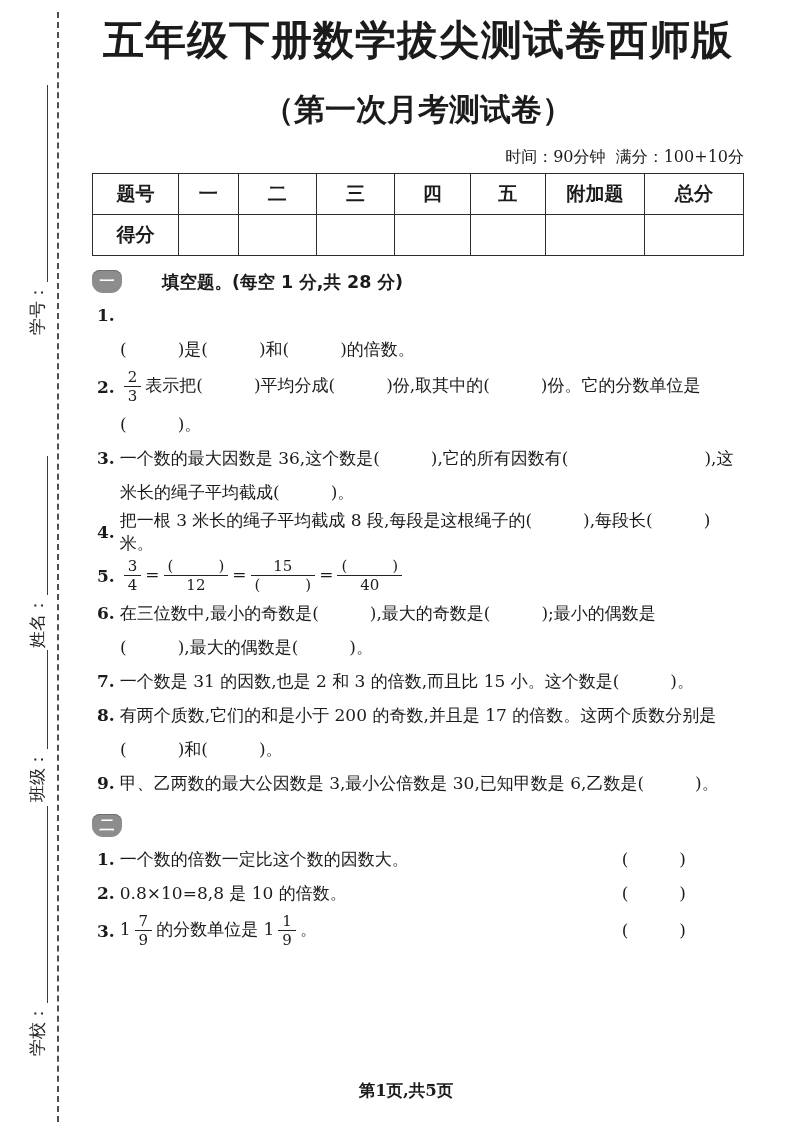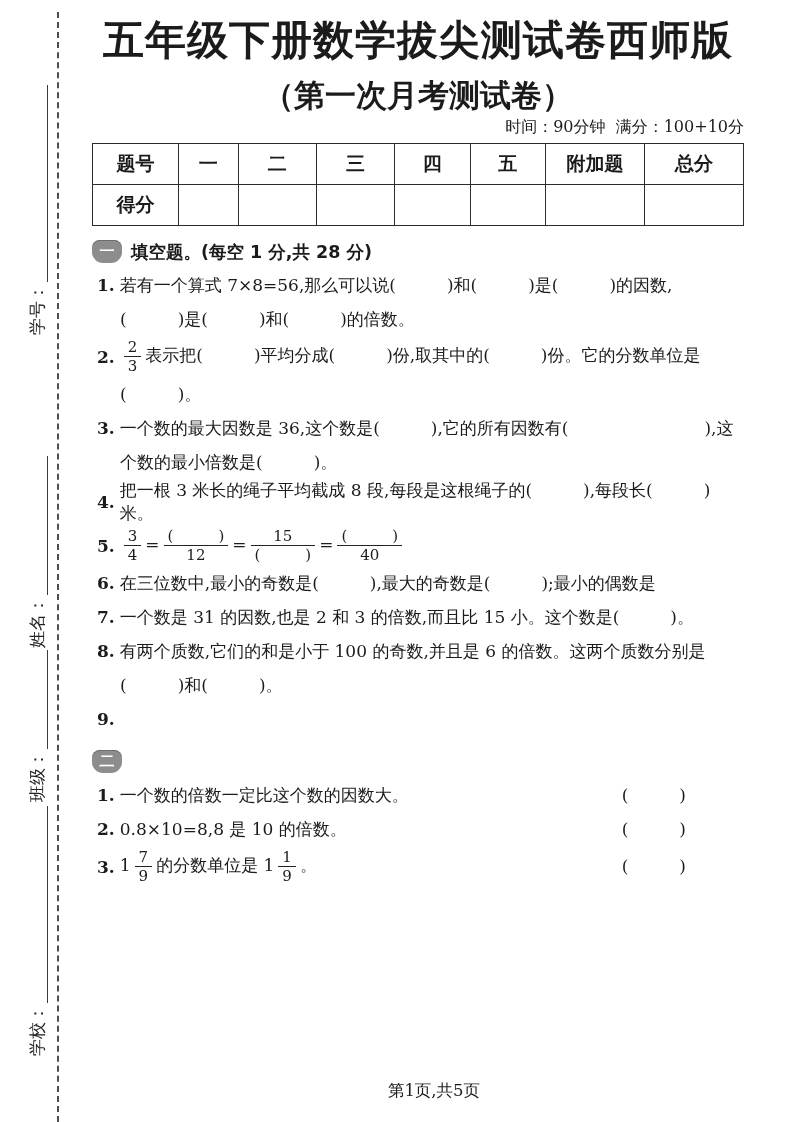--- a/index.html
+++ b/index.html
@@ -17,49 +17,49 @@
   }
   .mf .lbl{white-space:nowrap;line-height:22px;}
   .mf .ln{flex:1;border-bottom:1.6px solid #3c3c3c;height:16px;margin-left:2px;}
   .mf1{top:335px;left:24px;width:250px;}
   .mf2{top:648px;left:24px;width:192px;}
   .mf3{top:802px;left:24px;width:152px;}
   .mf4{top:1056px;left:24px;width:250px;}
   
   .content{position:absolute;left:92px;top:14px;width:652px;}
   .title{text-align:center;font-size:41px;font-weight:bold;line-height:1.3;letter-spacing:1px;}
-  .subtitle{text-align:center;font-size:31px;font-weight:bold;margin-top:8px;}
-  .meta{text-align:right;font-size:16px;margin-top:0;margin-bottom:5px;white-space:pre-wrap;}
+  .subtitle{text-align:center;font-size:31px;font-weight:bold;margin-top:22px;}
+  .meta{text-align:right;font-size:16px;margin-top:16px;margin-bottom:5px;white-space:pre-wrap;}
   
   table.score{border-collapse:collapse;width:100%;table-layout:fixed;}
   table.score td{
     border:1.7px solid #2c2c2c;height:38px;text-align:center;vertical-align:middle;
     font-size:19px;font-weight:bold;
     font-family:"DejaVu Sans","Liberation Sans",sans-serif;
   }
   
   .sec-head{display:flex;align-items:center;gap:9px;margin-top:9px;min-height:33px;}
   .badge{
     flex:0 0 auto;width:30px;height:23px;background:#8d8d8d;border-radius:8px 8px 11px 11px;
     color:#ffffff;font-weight:bold;text-align:center;line-height:23px;font-size:15px;
     font-family:"DejaVu Sans","Liberation Sans",sans-serif;
     box-shadow:0 1px 0 #6e6e6e inset;
   }
-  .sec-title{font-weight:bold;font-size:17.5px;font-family:"DejaVu Sans","Liberation Sans",sans-serif;white-space:pre-wrap;}
+  .sec-title{font-weight:bold;font-size:17.5px;font-family:"DejaVu Sans","Liberation Sans",sans-serif;white-space:pre-wrap;margin-left:31px;}
   
   .q-line{display:flex;align-items:center;min-height:34px;font-size:17px;padding-left:5px;}
   .q-num{font-weight:bold;margin-right:5px;white-space:nowrap;}
   .q-line.cont{padding-left:28px;}
   .q-body{white-space:pre-wrap;}
   .q-right{margin-left:auto;margin-right:58px;white-space:pre-wrap;}
   
   .frac{display:inline-block;vertical-align:middle;text-align:center;margin:2px 4px;font-size:15px;line-height:1.2;}
   .frac .fn{display:block;border-bottom:1.4px solid #222;padding:0 4px;white-space:pre-wrap;}
   .frac .fd{display:block;padding:0 4px;white-space:pre-wrap;}
-  .footer{position:absolute;left:108px;width:652px;top:1080px;text-align:center;font-size:16.5px;}
+  .footer{position:absolute;left:80px;width:652px;top:1080px;text-align:center;font-size:16.5px;font-weight:bold;}
 </style>
 </head>
 <body>
 
 <div class="page">
   <div class="dashed"></div>
   <div id="margin-fields">
       <div class="mf mf1">
         <span class="lbl">学号：</span>
         <span class="ln"></span>
@@ -119,64 +119,67 @@
     </table>
 
     <div id="sections">
         <div class="section">
           <div class="sec-head">
             <span class="badge">一</span>
             <span class="sec-title">填空题。(每空 1 分,共 28 分)</span>
           </div>
           <div class="q-line">
             <span class="q-num">1.</span>
-            <span class="q-body">若有一个算式 7×8=56,那么可以说(　　　)和(　　　)是(　　　)的因数,</span>
           </div>
           <div class="q-line cont">
             <span class="q-body">(　　　)是(　　　)和(　　　)的倍数。</span>
           </div>
           <div class="q-line">
             <span class="q-num">2.</span>
             <span class="q-body"><span class="frac"><span class="fn">2</span><span class="fd">3</span></span>表示把(　　　)平均分成(　　　)份,取其中的(　　　)份。它的分数单位是</span>
           </div>
           <div class="q-line cont">
             <span class="q-body">(　　　)。</span>
           </div>
           <div class="q-line">
             <span class="q-num">3.</span>
             <span class="q-body">一个数的最大因数是 36,这个数是(　　　),它的所有因数有(　　　　　　　　),这</span>
           </div>
           <div class="q-line cont">
-            <span class="q-body">个数的最小倍数是(　　　)。</span>
+            <span class="q-body">米长的绳子平均截成(　　　)。</span>
           </div>
           <div class="q-line">
             <span class="q-num">4.</span>
             <span class="q-body">把一根 3 米长的绳子平均截成 8 段,每段是这根绳子的(　　　),每段长(　　　)米。</span>
           </div>
           <div class="q-line">
             <span class="q-num">5.</span>
             <span class="q-body"><span class="frac"><span class="fn">3</span><span class="fd">4</span></span>=<span class="frac"><span class="fn">(　　　)</span><span class="fd">12</span></span>=<span class="frac"><span class="fn">15</span><span class="fd">(　　　)</span></span>=<span class="frac"><span class="fn">(　　　)</span><span class="fd">40</span></span></span>
           </div>
           <div class="q-line">
             <span class="q-num">6.</span>
             <span class="q-body">在三位数中,最小的奇数是(　　　),最大的奇数是(　　　);最小的偶数是</span>
           </div>
+          <div class="q-line cont">
+            <span class="q-body">(　　　),最大的偶数是(　　　)。</span>
+          </div>
           <div class="q-line">
             <span class="q-num">7.</span>
             <span class="q-body">一个数是 31 的因数,也是 2 和 3 的倍数,而且比 15 小。这个数是(　　　)。</span>
           </div>
           <div class="q-line">
             <span class="q-num">8.</span>
-            <span class="q-body">有两个质数,它们的和是小于 100 的奇数,并且是 6 的倍数。这两个质数分别是</span>
+            <span class="q-body">有两个质数,它们的和是小于 200 的奇数,并且是 17 的倍数。这两个质数分别是</span>
           </div>
           <div class="q-line cont">
             <span class="q-body">(　　　)和(　　　)。</span>
           </div>
           <div class="q-line">
             <span class="q-num">9.</span>
+            <span class="q-body">甲、乙两数的最大公因数是 3,最小公倍数是 30,已知甲数是 6,乙数是(　　　)。</span>
           </div>
         </div>
         <div class="section">
           <div class="sec-head">
             <span class="badge">二</span>
           </div>
           <div class="q-line">
             <span class="q-num">1.</span>
             <span class="q-body">一个数的倍数一定比这个数的因数大。</span>
             <span class="q-right">(　　　)</span>

